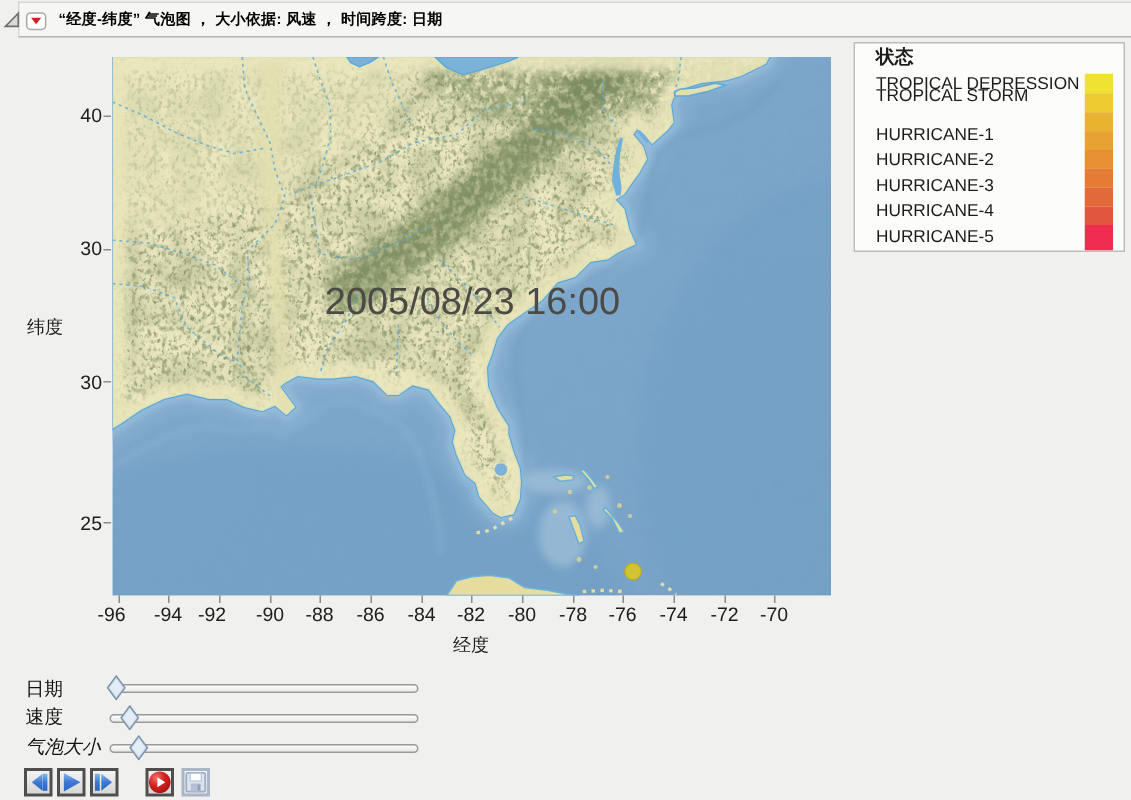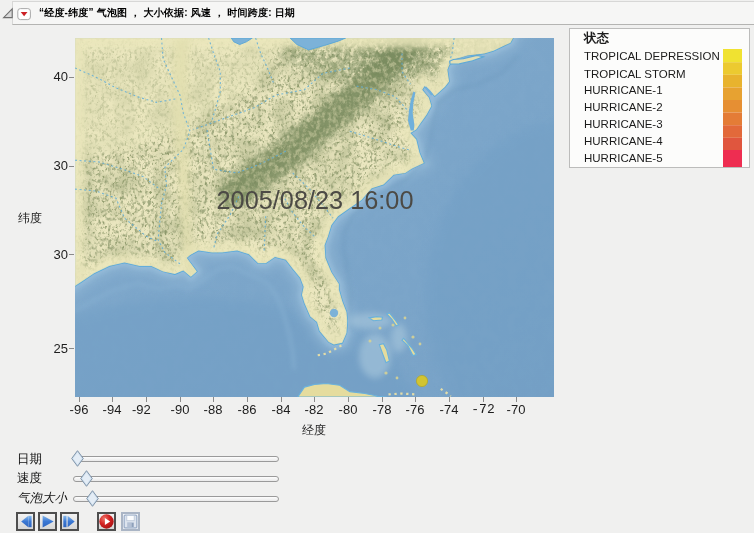--- a/index.html
+++ b/index.html
@@ -154,21 +154,21 @@
 </svg>
 <div class="lab" style="right:686px;top:70px;">40</div>
 <div class="abs" style="left:69px;top:77px;width:5px;height:1px;background:#8a8a8a;"></div>
 <div class="lab" style="right:686px;top:159px;">30</div>
 <div class="abs" style="left:69px;top:166px;width:5px;height:1px;background:#8a8a8a;"></div>
 <div class="lab" style="right:686px;top:248px;">30</div>
 <div class="abs" style="left:69px;top:254px;width:5px;height:1px;background:#8a8a8a;"></div>
 <div class="lab" style="right:686px;top:342px;">25</div>
 <div class="abs" style="left:69px;top:348px;width:5px;height:1px;background:#8a8a8a;"></div>
 <div class="lab" style="left:18px;top:212px;font-size:12px;">纬度</div>
-<div class="lab" style="left:65px;top:403px;width:28px;text-align:center;">-96</div>
+<div class="lab" style="left:65px;top:403px;width:28px;">-96</div>
 <div class="abs" style="left:79px;top:397px;width:1px;height:5px;background:#8a8a8a;"></div>
 <div class="lab" style="left:98px;top:403px;width:28px;text-align:center;">-94</div>
 <div class="abs" style="left:112px;top:397px;width:1px;height:5px;background:#8a8a8a;"></div>
 <div class="lab" style="left:132px;top:403px;width:28px;">-92</div>
 <div class="abs" style="left:146px;top:397px;width:1px;height:5px;background:#8a8a8a;"></div>
 <div class="lab" style="left:166px;top:403px;width:28px;text-align:center;">-90</div>
 <div class="abs" style="left:180px;top:397px;width:1px;height:5px;background:#8a8a8a;"></div>
 <div class="lab" style="left:199px;top:403px;width:28px;text-align:center;">-88</div>
 <div class="abs" style="left:213px;top:397px;width:1px;height:5px;background:#8a8a8a;"></div>
 <div class="lab" style="left:233px;top:403px;width:28px;text-align:center;">-86</div>
@@ -178,29 +178,29 @@
 <div class="lab" style="left:300px;top:403px;width:28px;text-align:center;">-82</div>
 <div class="abs" style="left:314px;top:397px;width:1px;height:5px;background:#8a8a8a;"></div>
 <div class="lab" style="left:334px;top:403px;width:28px;text-align:center;">-80</div>
 <div class="abs" style="left:348px;top:397px;width:1px;height:5px;background:#8a8a8a;"></div>
 <div class="lab" style="left:368px;top:403px;width:28px;text-align:center;">-78</div>
 <div class="abs" style="left:382px;top:397px;width:1px;height:5px;background:#8a8a8a;"></div>
 <div class="lab" style="left:401px;top:403px;width:28px;text-align:center;">-76</div>
 <div class="abs" style="left:415px;top:397px;width:1px;height:5px;background:#8a8a8a;"></div>
 <div class="lab" style="left:435px;top:403px;width:28px;text-align:center;">-74</div>
 <div class="abs" style="left:449px;top:397px;width:1px;height:5px;background:#8a8a8a;"></div>
-<div class="lab" style="left:469px;top:403px;width:28px;text-align:center;font-family:Liberation Mono, monospace;">-72</div>
+<div class="lab" style="left:469px;top:403px;width:28px;text-align:center;">-72</div>
 <div class="abs" style="left:483px;top:397px;width:1px;height:5px;background:#8a8a8a;"></div>
 <div class="lab" style="left:502px;top:403px;width:28px;text-align:center;">-70</div>
 <div class="abs" style="left:516px;top:397px;width:1px;height:5px;background:#8a8a8a;"></div>
 <div class="lab" style="left:302px;top:424px;font-size:12px;">经度</div>
 <div class="abs" style="left:569px;top:28px;width:181px;height:140px;background:#fcfcfb;border:1px solid #bcbcbb;"></div>
 <div class="lab" style="left:584px;top:32px;font-weight:bold;font-size:12.5px;">状态</div>
 <div class="lab" style="left:584px;top:50.1px;font-size:11.5px;color:#1b1b1b;">TROPICAL DEPRESSION</div>
-<div class="lab" style="left:584px;top:68px;font-size:11.5px;color:#1b1b1b;">TROPICAL STORM</div>
+<div class="lab" style="left:584px;top:58px;font-size:11.5px;color:#1b1b1b;">TROPICAL STORM</div>
 <div class="lab" style="left:584px;top:84.2px;font-size:11.5px;color:#1b1b1b;">HURRICANE-1</div>
 <div class="lab" style="left:584px;top:101.2px;font-size:11.5px;color:#1b1b1b;">HURRICANE-2</div>
 <div class="lab" style="left:584px;top:118.2px;font-size:11.5px;color:#1b1b1b;">HURRICANE-3</div>
 <div class="lab" style="left:584px;top:135.2px;font-size:11.5px;color:#1b1b1b;">HURRICANE-4</div>
 <div class="lab" style="left:584px;top:152.3px;font-size:11.5px;color:#1b1b1b;">HURRICANE-5</div>
 <svg class="abs" style="left:723px;top:49px" width="19" height="118">
   <rect x="0" y="0" width="19" height="13.2" fill="#f0e231"></rect>
     <rect x="0" y="13.2" width="19" height="12.6" fill="#ecca30"></rect>
   <rect x="0" y="25.8" width="19" height="12.6" fill="#e8b32e"></rect>
     <rect x="0" y="38.4" width="19" height="12.6" fill="#e7a231"></rect>

